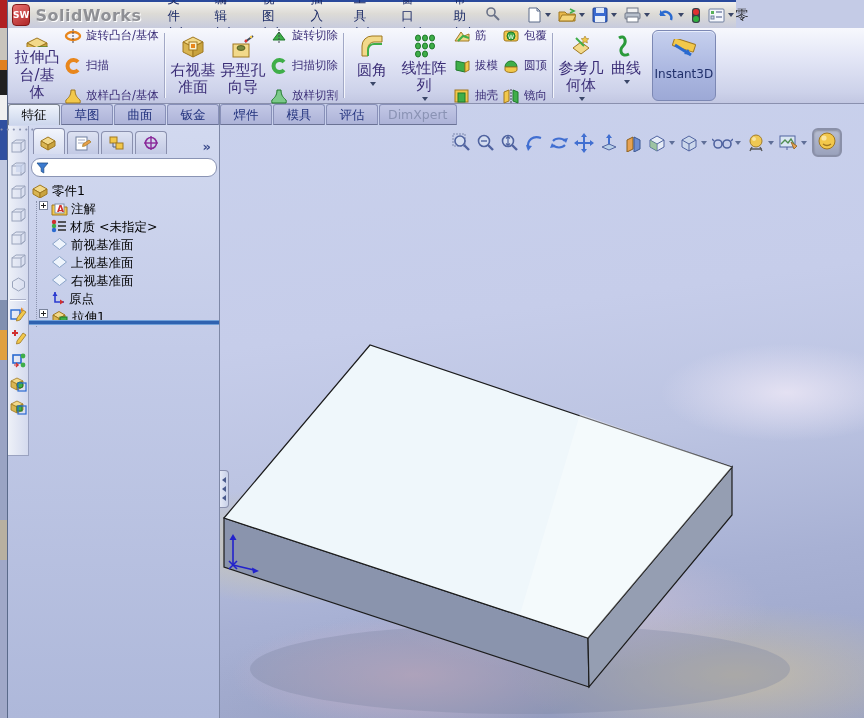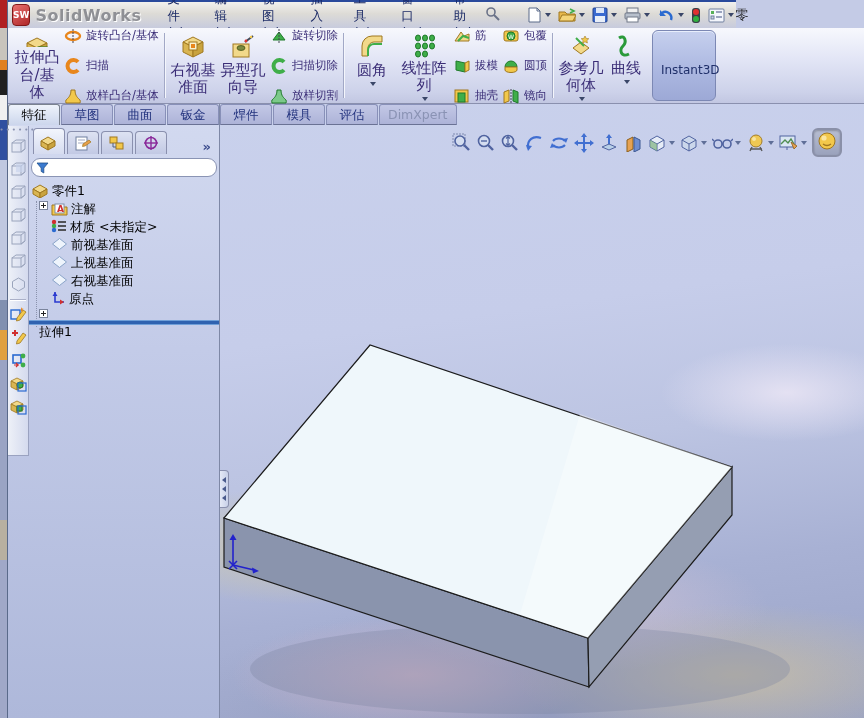--- a/index.html
+++ b/index.html
@@ -32,21 +32,21 @@
   .ribbon { position:absolute; left:8px; top:28px; width:856px; height:76px;
     background:linear-gradient(180deg,#f7f8fd 0%,#e3e6f6 40%,#cdd2ea 85%,#c2c7e2 100%);
     border-bottom:1px solid #8a90ae; display:flex; align-items:stretch; padding:2px 2px 2px 4px; }
   .rib-sep { width:1px; background:#a2a8c6; box-shadow:1px 0 0 #f4f6fc; margin:3px 3px; }
   .bigbtn { width:50px; display:flex; flex-direction:column; align-items:center; justify-content:flex-start; padding-top:4px; text-align:center; color:#3b2e77; font-size:15px; line-height:1.15; cursor:default; }
   .bigbtn .lbl { margin-top:2px; }
   .smallcol { display:flex; flex-direction:column; justify-content:center; gap:14px; padding:0 2px; }
   .smallbtn { display:flex; align-items:center; gap:4px; color:#3b2e77; font-size:11.5px; height:18px; cursor:default; }
   .instant3d { width:64px; margin-left:6px; border-radius:6px; border:1px solid #7c88b4;
     background:linear-gradient(180deg,#c6d0ee 0%,#aab6e0 60%,#9da9d6 100%);
-    box-shadow:inset 0 1px 0 #e8eefc; display:flex; align-items:center; padding-top:8px; gap:8px;
+    box-shadow:inset 0 1px 0 #e8eefc; display:flex; flex-direction:column; align-items:center; padding-top:8px; gap:8px;
     color:#20306a; font-size:12px; }
 
   
   .tabrow { position:absolute; left:8px; top:104px; height:21px; display:flex; z-index:30; }
   .tab { min-width:52px; padding:2px 8px 0 8px; text-align:center; font-size:12.5px; color:#23337e;
     background:linear-gradient(180deg,#c3c8e6,#adb3d8); border:1px solid #8890b8; border-bottom:1px solid #6a7294;
     border-radius:3px 3px 0 0; margin-right:1px; cursor:default; }
   .tab.active { background:linear-gradient(180deg,#eef3fb,#ccd6ec); color:#000; border:1px solid #7a828f; border-bottom:none; }
   .tab.dim { color:#8a93b4; }
 
@@ -548,21 +548,21 @@
         <span>右视基准面</span>
       </div>
       <div class="trow indent1">
         <svg width="15" height="15">
             <path d="M4 1 v10 h9" fill="none" stroke="#2a3ad0" stroke-width="1.6"></path>
             <path d="M4 1 l-2.5 4 h5 z" fill="#2a3ad0"></path>
             <path d="M13 11 l-4 -2.5 v5 z" fill="#d03030"></path>
           </svg>
         <span>原点</span>
       </div>
-      <div class="trow indent1" style="margin-left:2px;flex-direction:column;">
+      <div class="trow indent1" style="margin-left:2px;">
         <span class="expander"></span>
         <svg width="18" height="16">
             <path d="M2 6 l6 -3.5 6 3.5 -6 3.5 z" fill="#f2d98a" stroke="#a07820"></path>
             <path d="M2 6 v6 l6 3.5 v-6 z" fill="#d9b552" stroke="#a07820"></path>
             <path d="M14 6 v6 l-6 3.5 v-6 z" fill="#c9a33e" stroke="#a07820"></path>
             <rect x="9" y="8" width="7" height="7" fill="#3fae49" stroke="#1f7a2a"></rect>
           </svg>
         <span>拉伸1</span>
       </div>
     </div>

